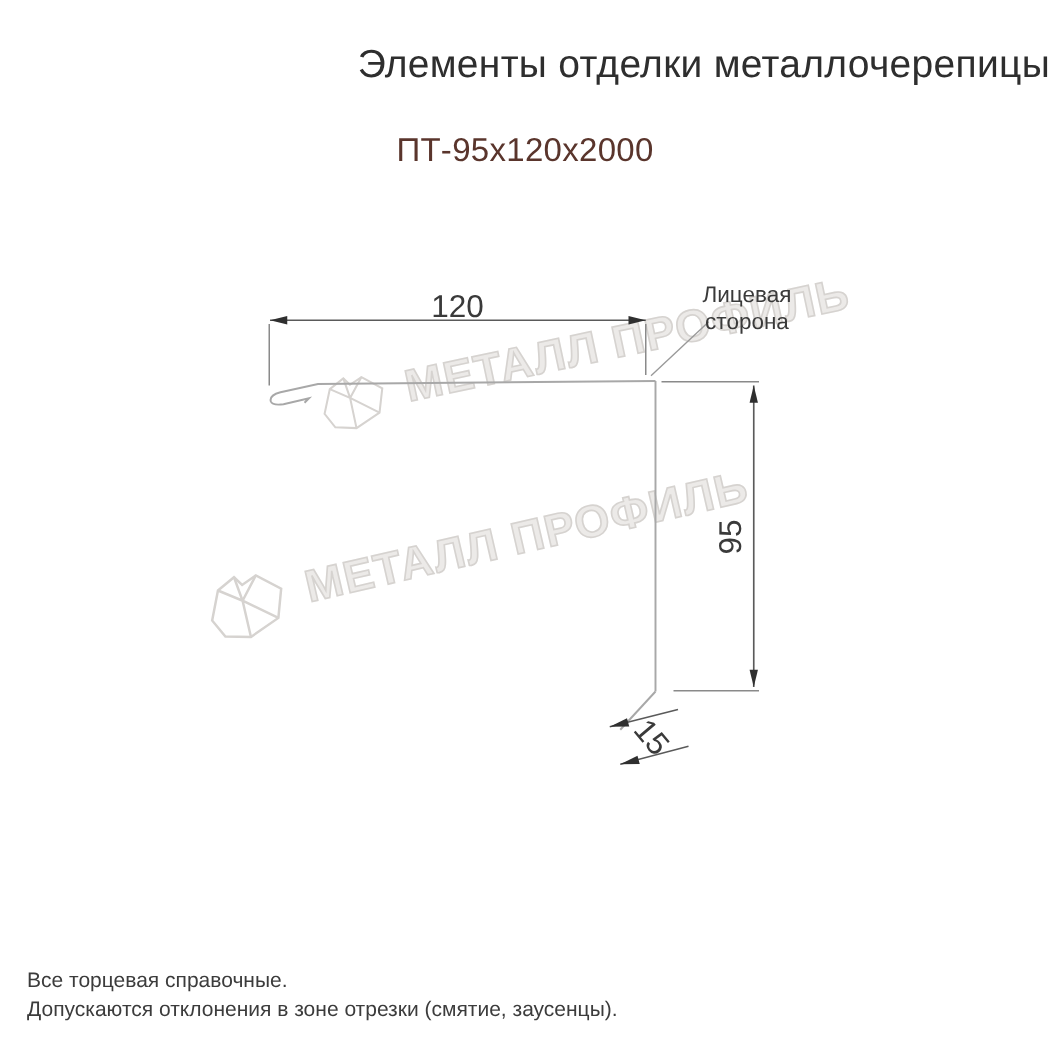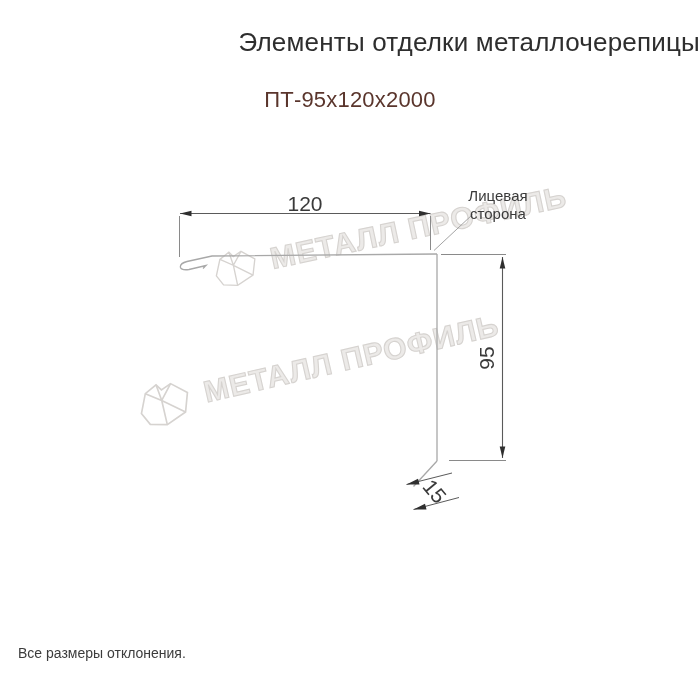--- a/index.html
+++ b/index.html
@@ -89,14 +89,15 @@
   <text class="dim-text" transform="translate(429,496) rotate(50)" text-anchor="middle">15</text>
 </svg>
 
 <div class="page-title overlay-text" style="left:0;right:0;">Элементы отделки металлочерепицы</div>
 
 <div class="product-head overlay-text" style="left:0;right:0;">
   <div>ПТ-95х120х2000</div>
 </div>
 
 <div class="footnotes overlay-text">
-  <div>Все размеры отклонения.</div>
+  <div>Все торцевая справочные.</div>
+  <div>Допускаются отклонения в зоне отрезки (смятие, заусенцы).</div>
 </div>
 
 </body></html>

